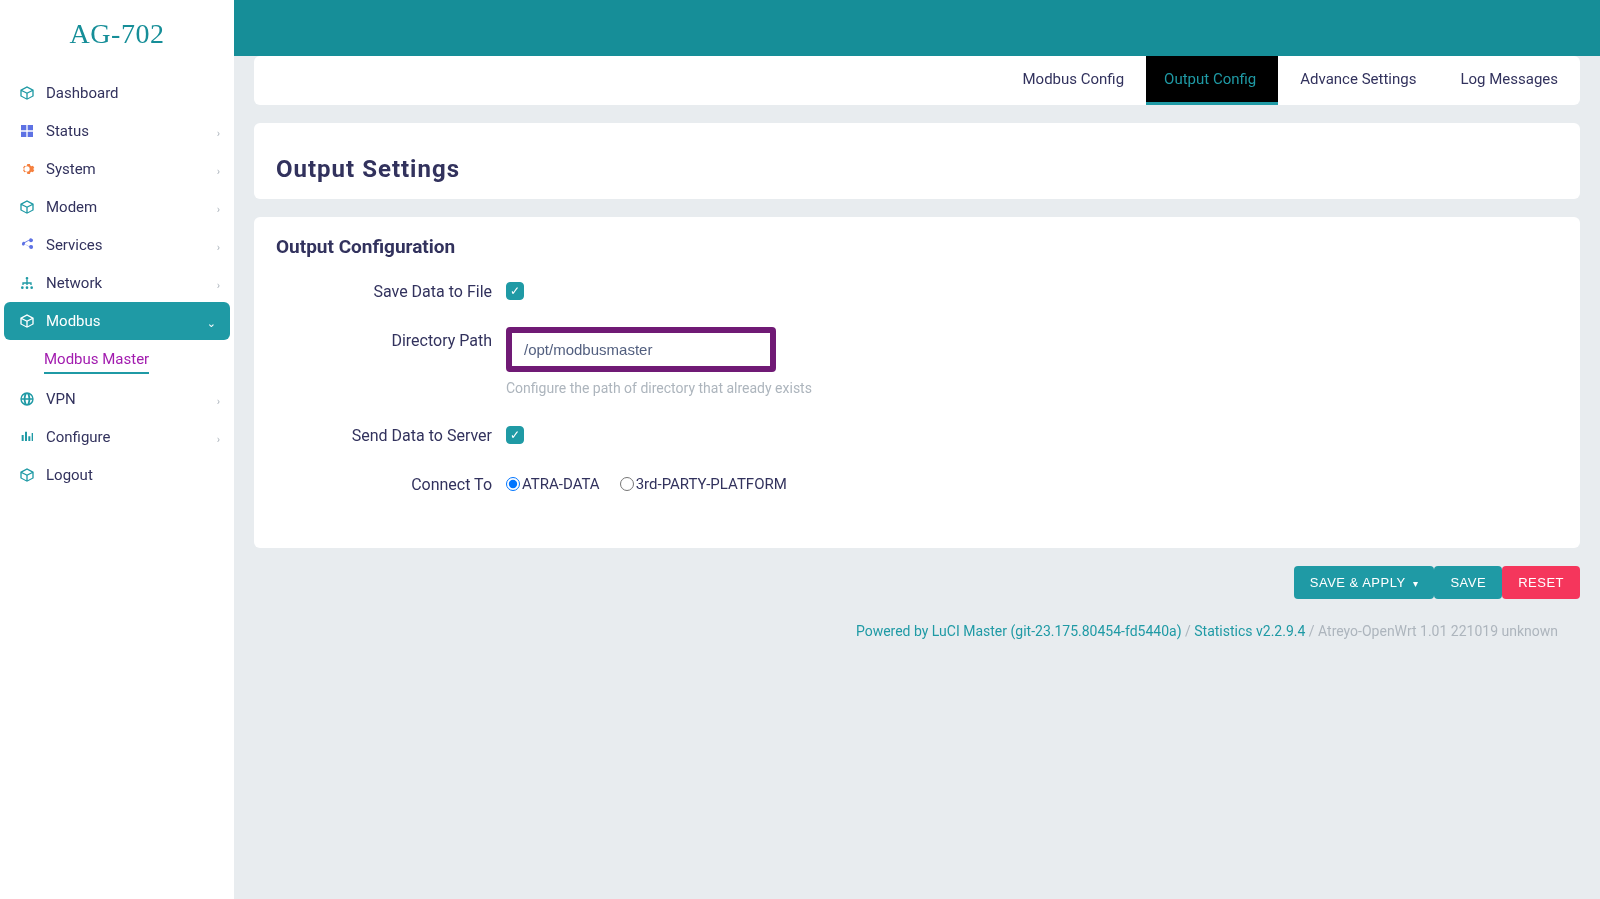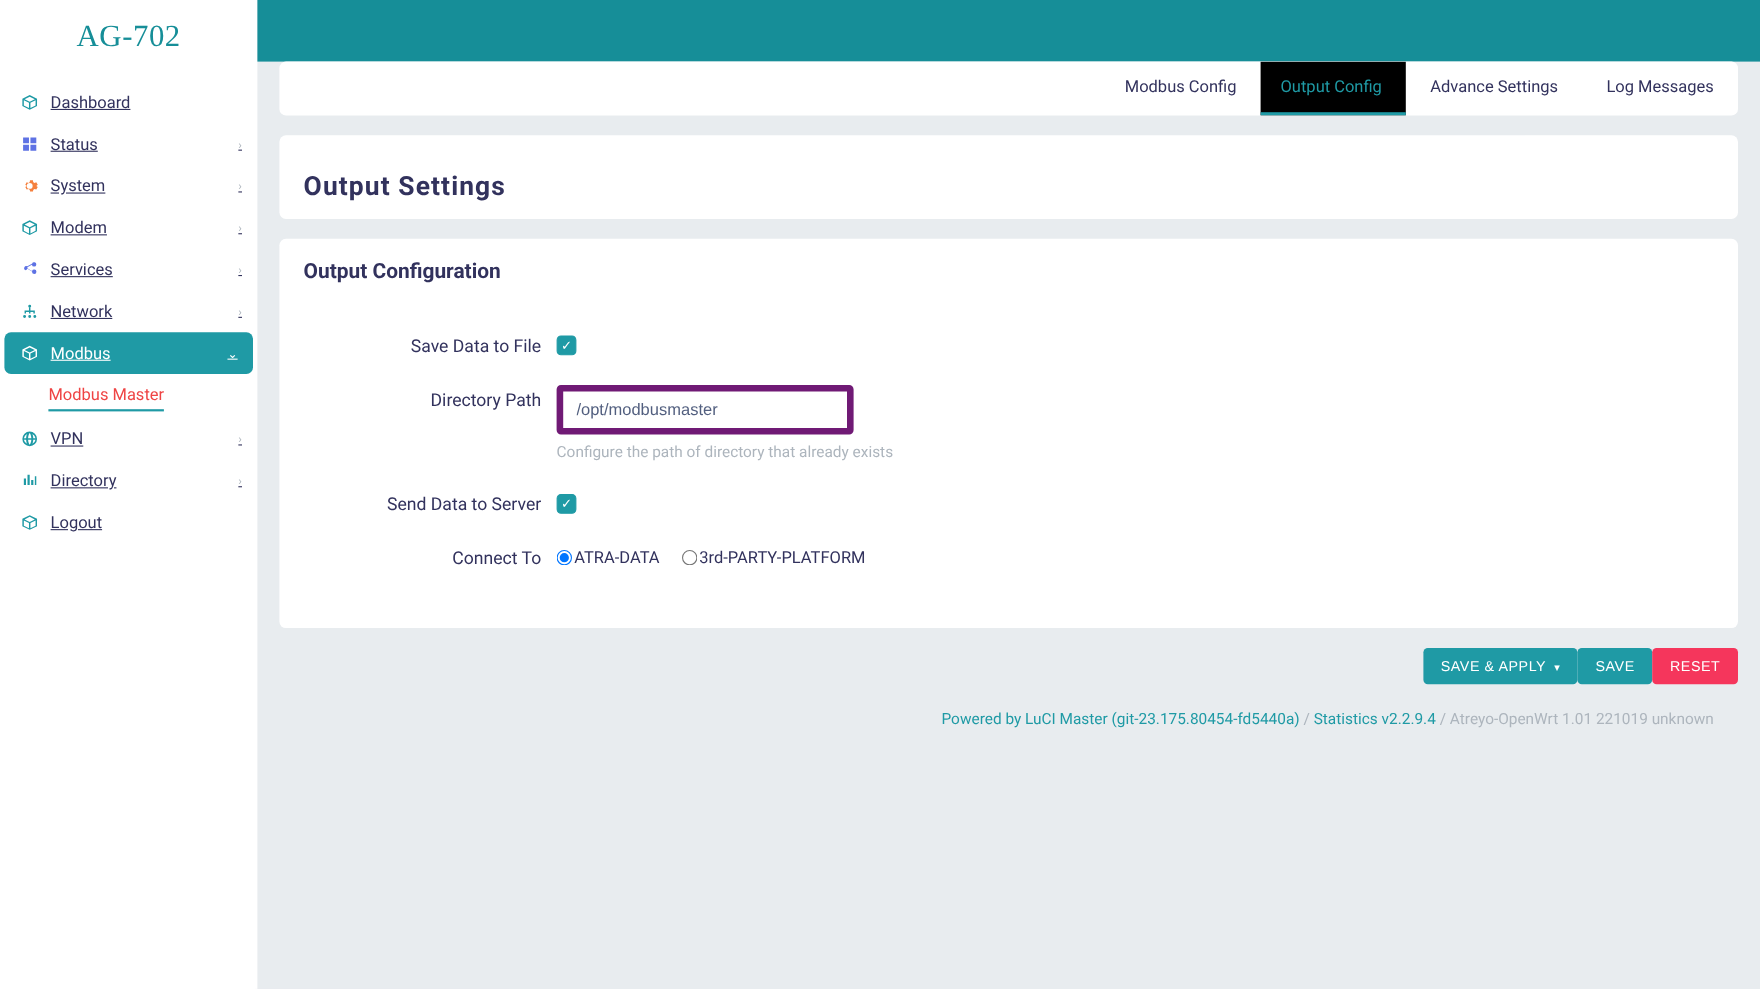--- a/index.html
+++ b/index.html
@@ -4,45 +4,45 @@
 <style>
 * { box-sizing: border-box; margin: 0; padding: 0; }
 body { font-family: -apple-system, BlinkMacSystemFont, "Segoe UI", Roboto, sans-serif; background: #e8ecef; color: #32325d; }
 .layout { display: flex; min-height: 100vh; }
 
 
 .sidebar { width: 234px; background: #fff; flex-shrink: 0; }
 .brand { padding: 18px 0 24px; text-align: center; }
 .brand-text { font-size: 28px; font-weight: 500; color: #168e98; font-family: Georgia, serif; letter-spacing: 0.5px; }
 .nav { list-style: none; }
-.nav-item { display: flex; align-items: center; padding: 10px 14px 10px 18px; cursor: pointer; color: #32325d; position: relative; text-decoration: underline; }
+.nav-item { display: flex; align-items: flex-end; padding: 10px 14px 10px 18px; cursor: pointer; color: #32325d; position: relative; }
 .nav-item.active { background: #1f9aa5; color: #fff; border-radius: 6px; margin: 0 4px; padding-left: 14px; }
 .nav-icon { width: 18px; height: 18px; margin-right: 10px; display: inline-flex; align-items: center; justify-content: center; flex-shrink: 0; }
 .nav-label { font-size: 15px; flex: 1; }
 .nav-caret { color: #adb5bd; font-size: 11px; }
 .nav-item.active .nav-caret { color: #fff; }
 .nav-sub { list-style: none; padding-left: 44px; }
-.nav-sub-item { padding: 10px 0; font-size: 15px; color: #ef4444; cursor: pointer; }
+.nav-sub-item { padding: 10px 0; font-size: 15px; color: #a21caf; cursor: pointer; }
 .nav-sub-item.active { border-bottom: 2px solid #1f9aa5; display: inline-block; padding-bottom: 4px; margin-bottom: 6px; }
 
 
 .main { flex: 1; display: flex; flex-direction: column; }
 .topbar { height: 56px; background: #168e98; }
 .content { padding: 0 20px 20px; }
 
 
 .tabs { background: #fff; border-radius: 6px; margin-bottom: 18px; display: flex; overflow: hidden; justify-content: flex-end; }
 .tab { padding: 14px 22px; font-size: 15px; cursor: pointer; color: #32325d; border-bottom: 3px solid transparent; }
 .tab.active { color: #1f9aa5; background: #000000; border-bottom-color: #1f9aa5; padding-left: 18px; }
 
 
 .panel-title { background: #fff; padding: 16px 22px; border-radius: 6px; margin-bottom: 18px; }
 .panel-title h1 { font-size: 24px; font-weight: 700; letter-spacing: 1px; color: #32325d; margin-top: 16px; }
 .panel { background: #fff; border-radius: 6px; padding: 18px 22px 28px; margin-bottom: 18px; }
-.panel h2 { font-size: 19px; font-weight: 700; color: #32325d; margin-bottom: 43px; }
+.panel h2 { font-size: 19px; font-weight: 700; color: #32325d; margin-bottom: 20px; }
 
 
 .form-row { display: flex; margin-bottom: 26px; align-items: flex-start; }
 .form-label { width: 230px; text-align: right; padding-right: 14px; font-size: 16px; color: #32325d; padding-top: 4px; }
 .form-control { flex: 1; }
 .form-help { color: #adb5bd; font-size: 14px; margin-top: 8px; }
 .checkbox-ctl { width: 18px; height: 18px; border-radius: 4px; border: 1px solid #1f9aa5; display: inline-flex; align-items: center; justify-content: center; background: #1f9aa5; color: #fff; font-size: 12px; margin-top: 4px; cursor: pointer; }
 .checkbox-ctl.unchecked { background: #fff; border-color: #d0d0d0; }
 .text-input { width: 270px; padding: 8px 12px; border: 6px solid #701a75; border-radius: 4px; font-size: 15px; color: #525f7f; }
 .radio-group { display: flex; gap: 20px; align-items: center; margin-top: 4px; }
@@ -146,21 +146,21 @@
           </span>
           <span class="nav-label">VPN</span>
           <span class="nav-caret">›</span>
         </li>
         <li class="nav-item">
           <span class="nav-icon ic-teal">
             <svg viewBox="0 0 24 24" width="16" height="16">
               <path d="M4 18h3V9H4v9zm5 0h3V4H9v14zm5 0h3v-7h-3v7zm5 0h2V6h-2v12z"></path>
             </svg>
           </span>
-          <span class="nav-label">Directory</span>
+          <span class="nav-label">Configure</span>
           <span class="nav-caret">›</span>
         </li>
         <li class="nav-item">
           <span class="nav-icon ic-teal">
             <svg viewBox="0 0 24 24" width="16" height="16">
               <path d="M12 2L2 7v10l10 5 10-5V7L12 2zm0 2.3l7 3.5-7 3.5-7-3.5 7-3.5zM4 9.2l7 3.5v7.1l-7-3.5V9.2zm16 0v7.1l-7 3.5v-7.1l7-3.5z"></path>
             </svg>
           </span>
           <span class="nav-label">Logout</span>
         </li>

